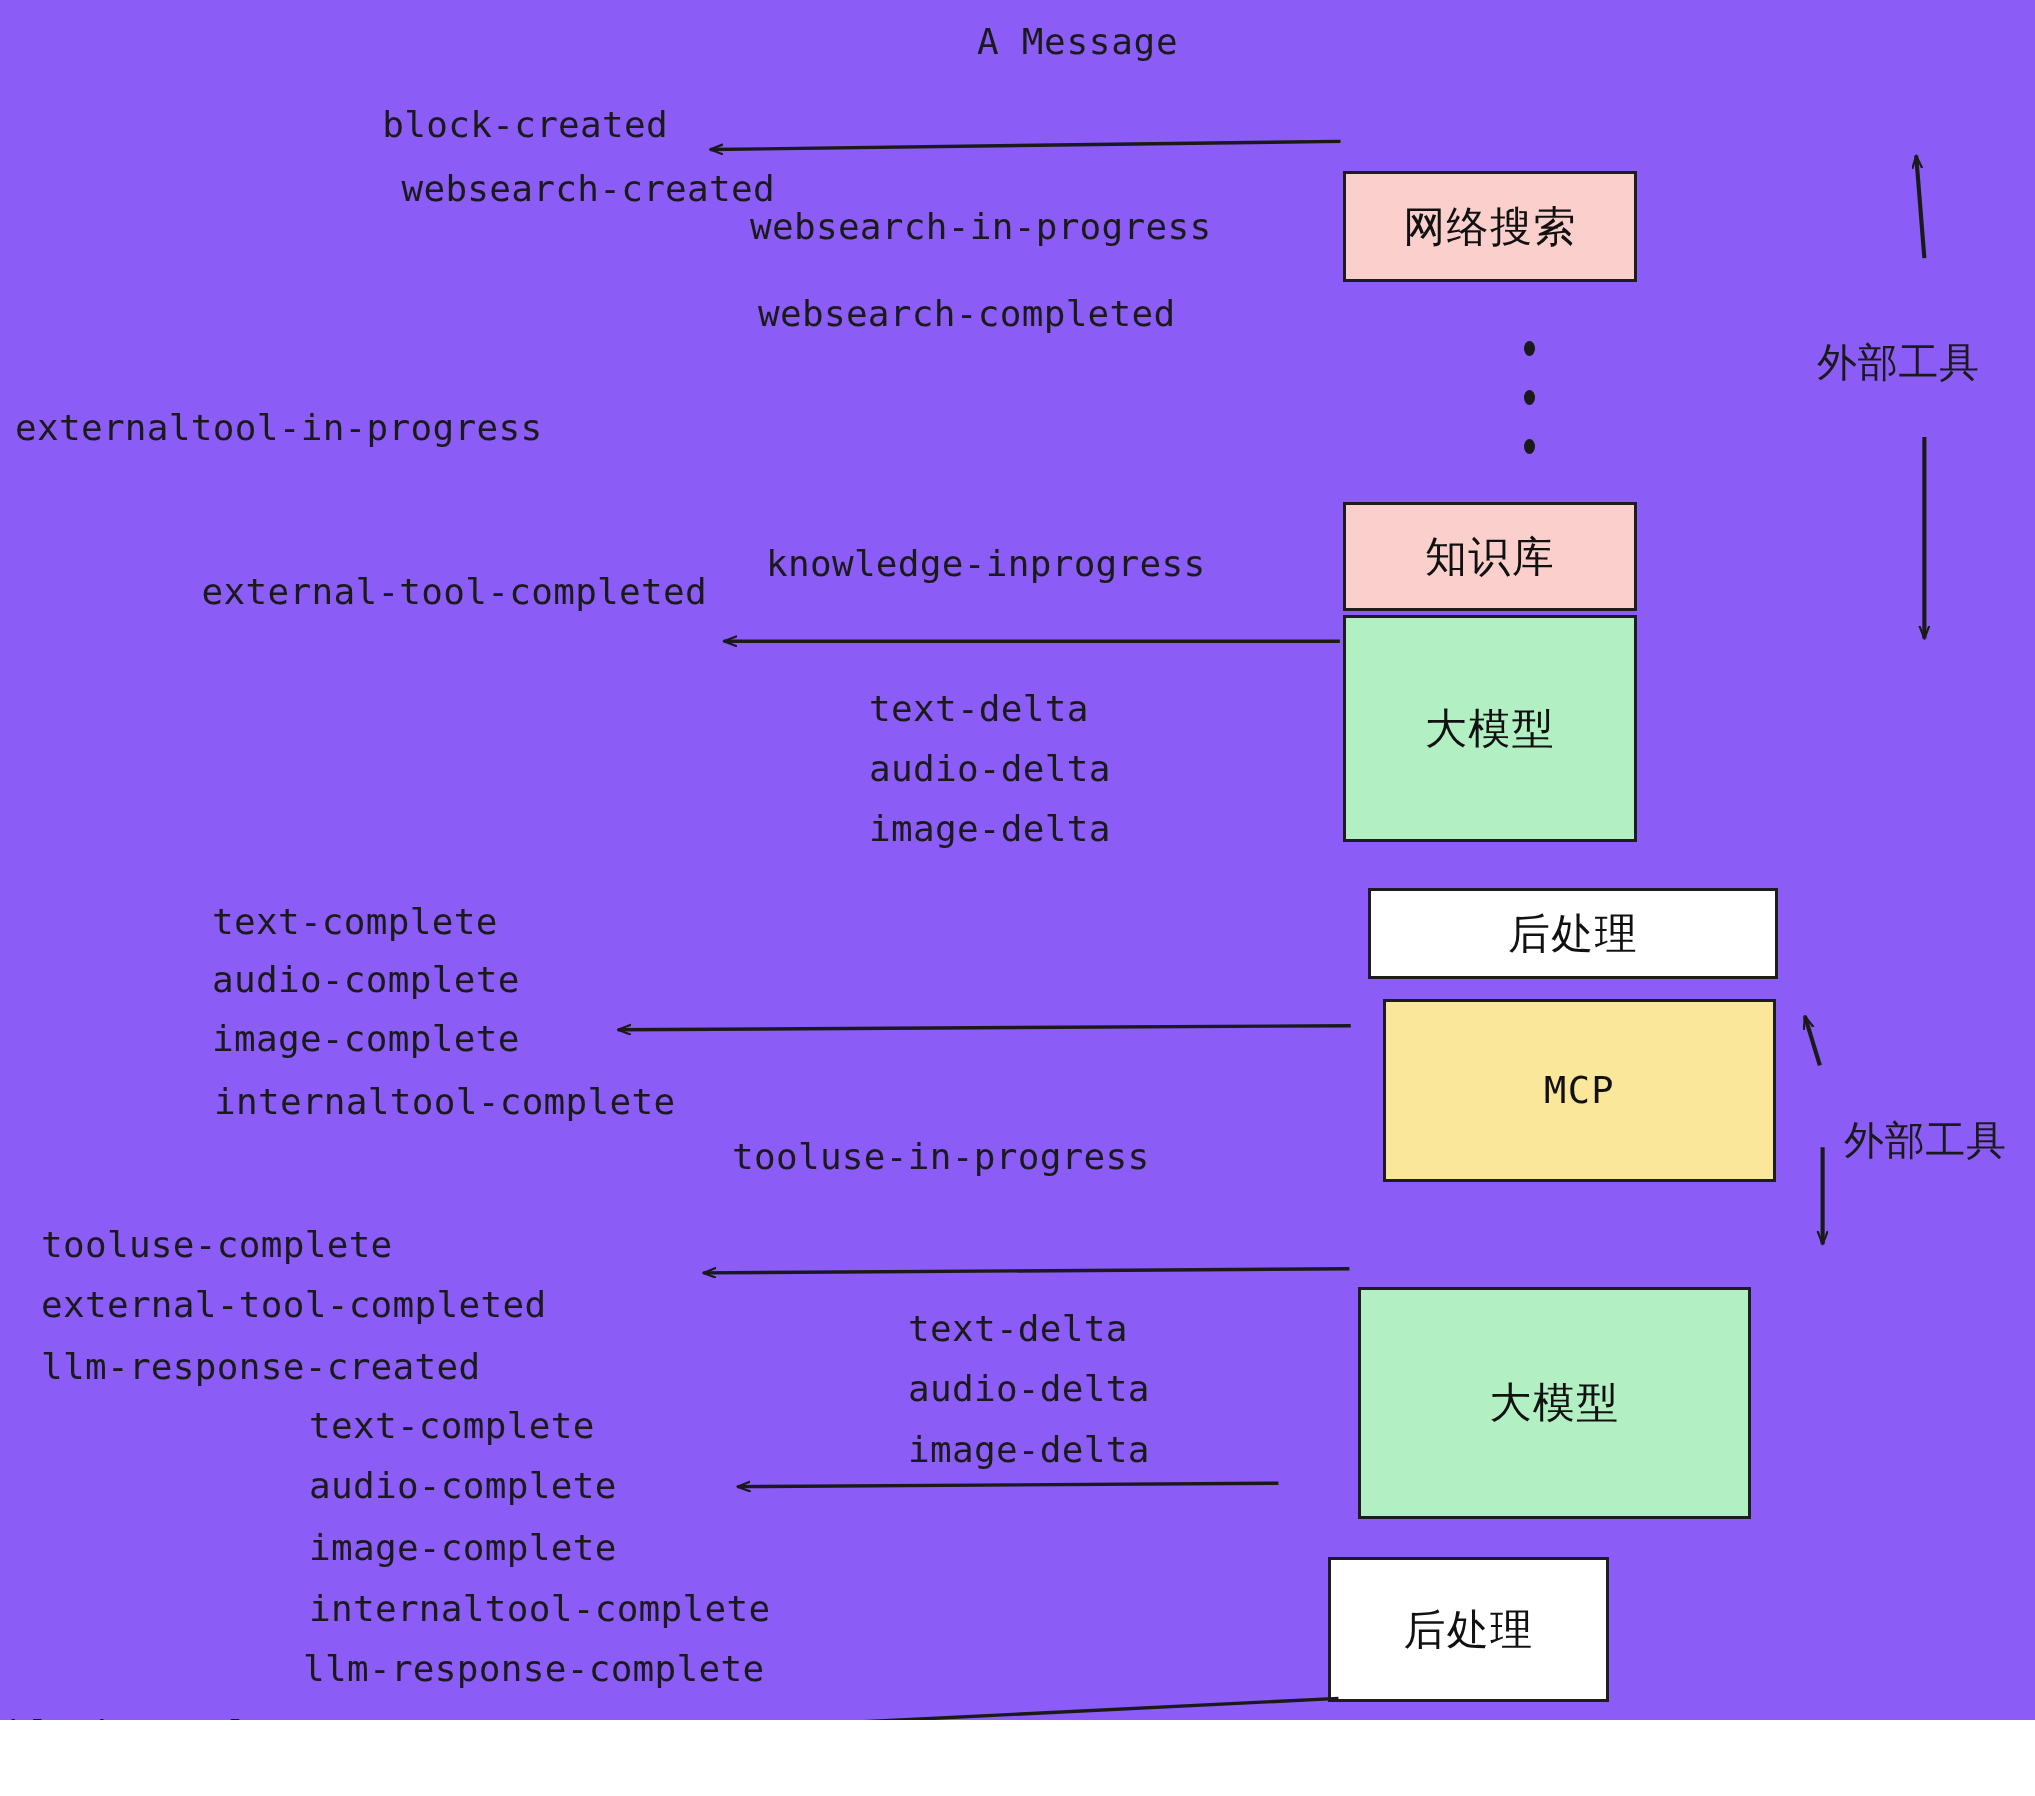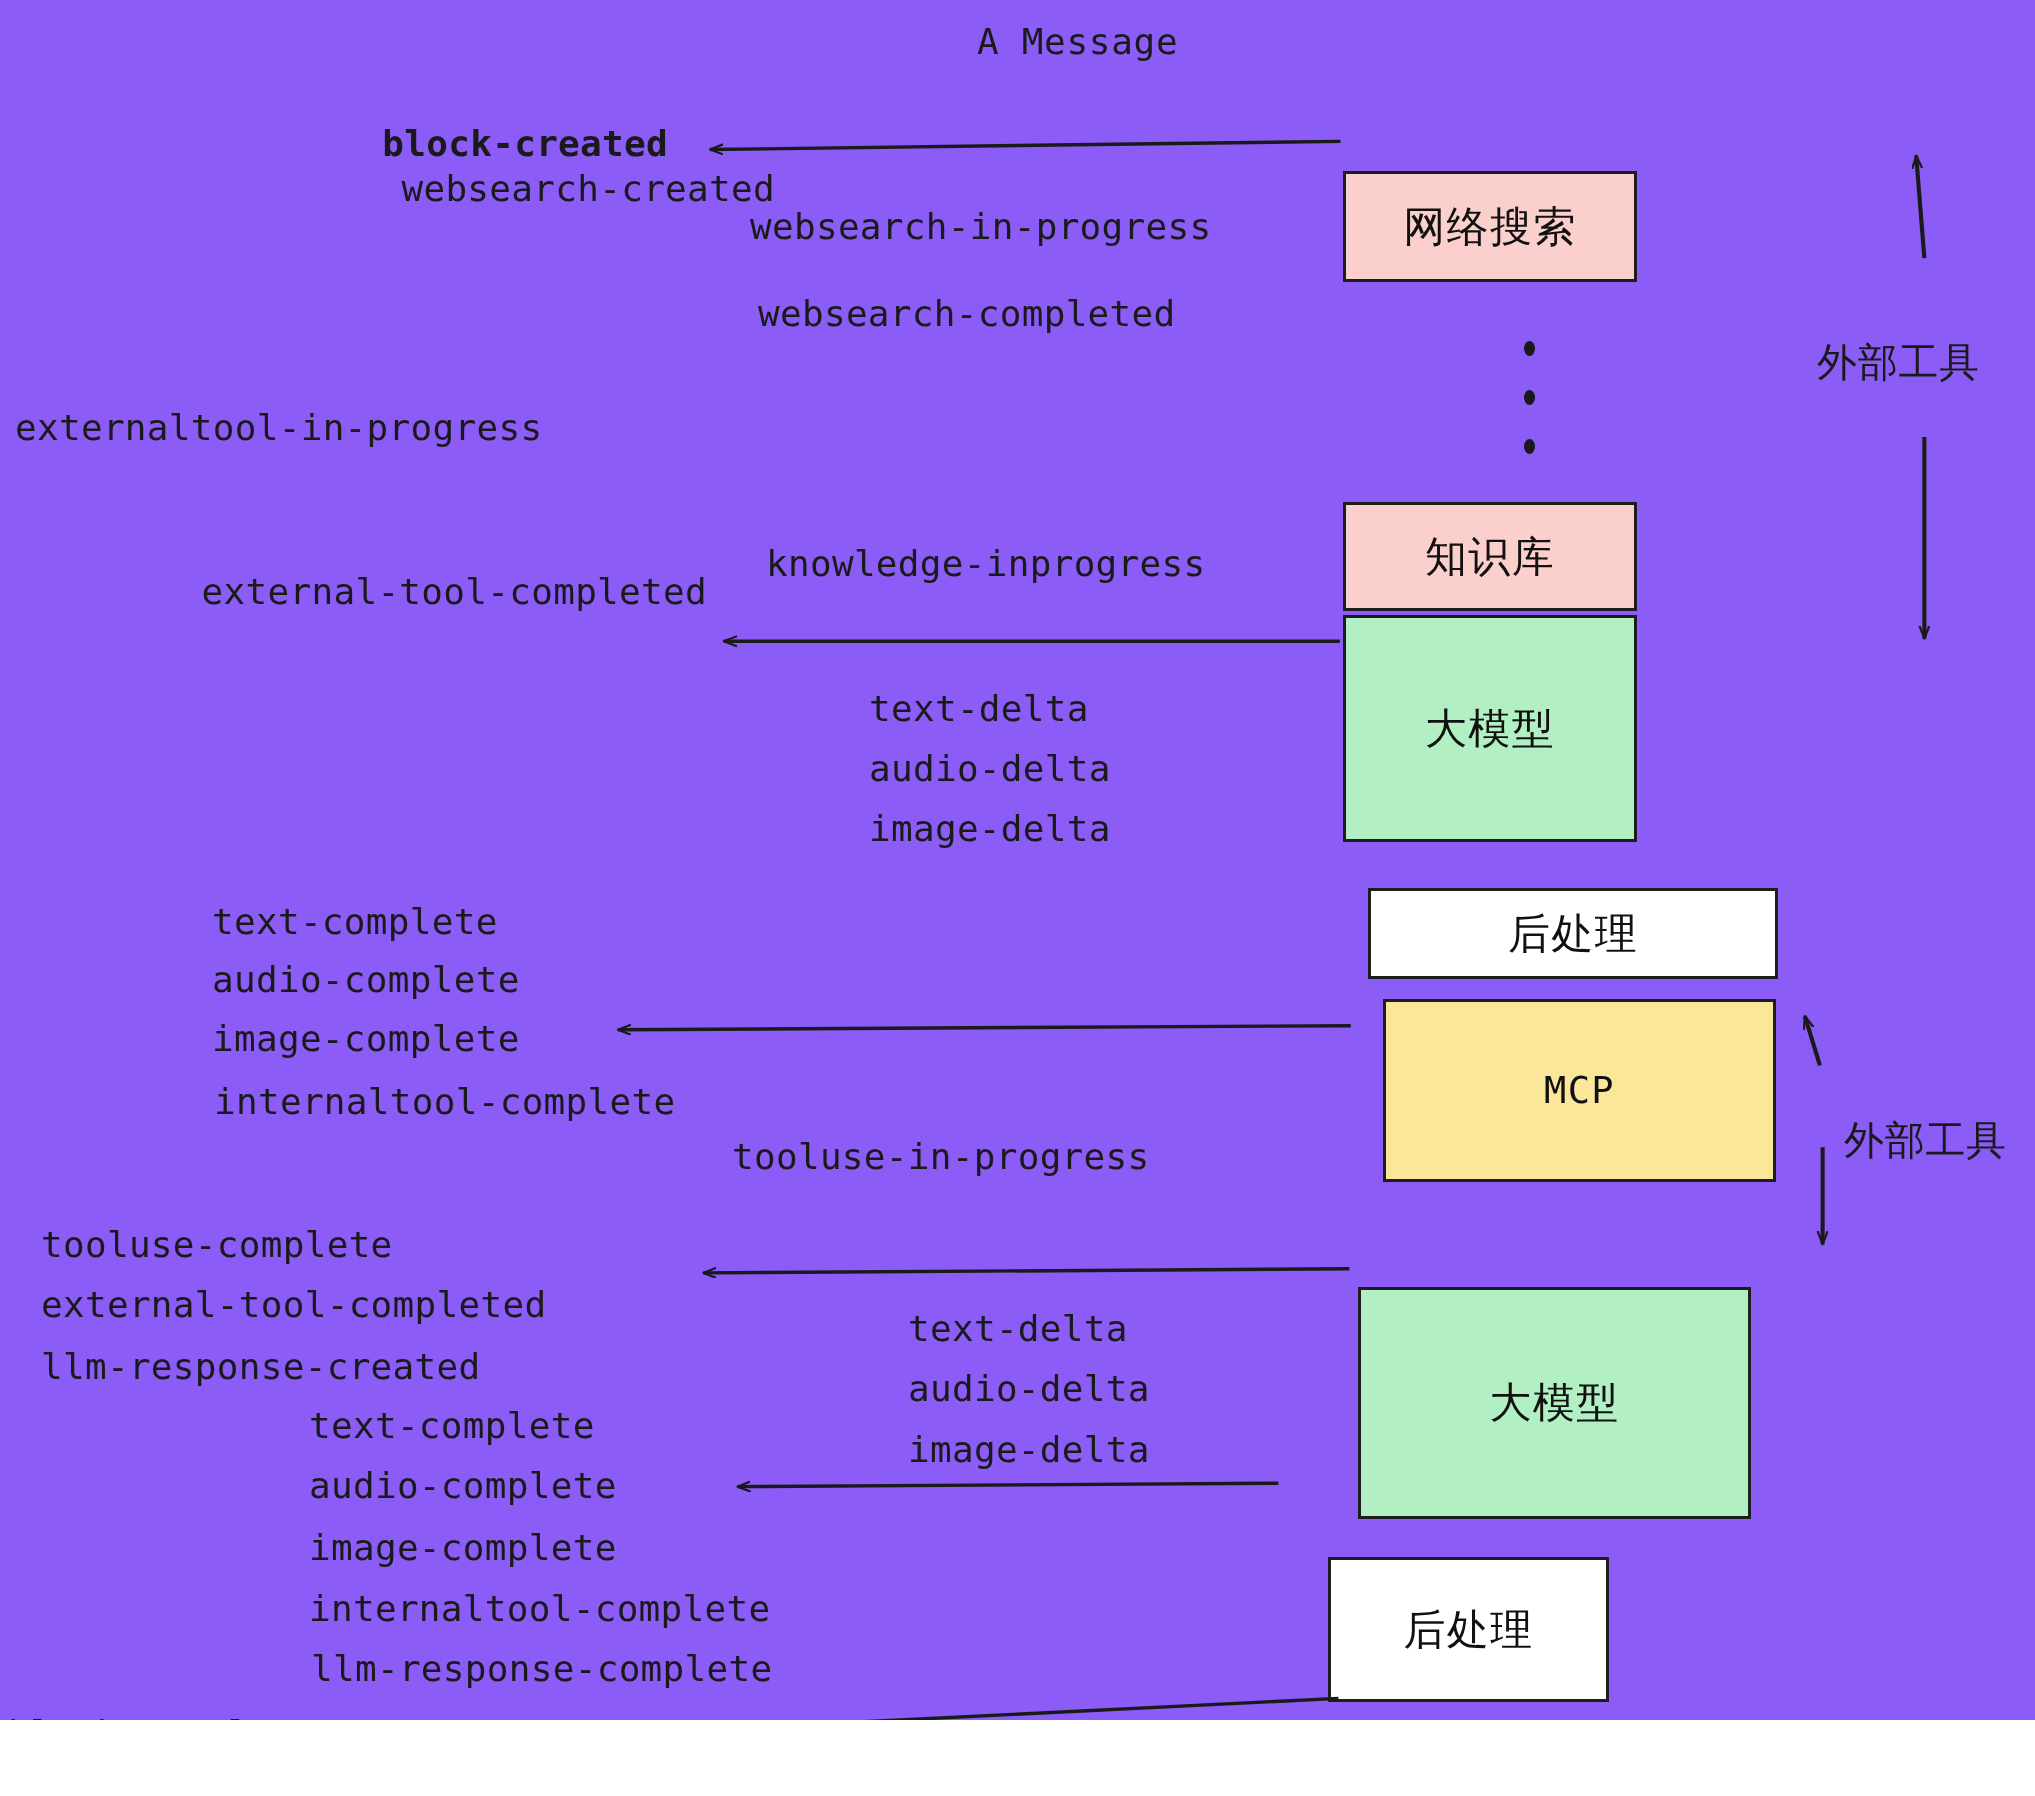--- a/index.html
+++ b/index.html
@@ -120,21 +120,21 @@
   <div class="dots" style="left:1523px; top:341px; width:13.7px; height:113px;">
     <span></span>
     <span></span>
     <span></span>
   </div>
 
   <div class="sidelabel" style="left:1817px; top:335px;">外部工具</div>
 
   <div class="sidelabel" style="left:1844px; top:1113px;">外部工具</div>
 
-  <div class="evt r" style="left:668px; top:126px;font-weight:bold;">block-created</div>
+  <div class="evt r" style="left:668px; top:107px;">block-created</div>
   <div class="evt r" style="left:775px; top:171px;">websearch-created</div>
   <div class="evt" style="left:750px; top:209px;">websearch-in-progress</div>
   <div class="evt" style="left:758px; top:296px;">websearch-completed</div>
   <div class="evt" style="left:15px; top:410px;">externaltool-in-progress</div>
 
   <div class="evt" style="left:766px; top:546px;">knowledge-inprogress</div>
   <div class="evt r" style="left:707px; top:574px;">external-tool-completed</div>
 
   <div class="evt" style="left:869px; top:691px;">text-delta</div>
   <div class="evt" style="left:869px; top:751px;">audio-delta</div>
@@ -151,21 +151,21 @@
   <div class="evt" style="left:41px; top:1349px;">llm-response-created</div>
 
   <div class="evt" style="left:908px; top:1311px;">text-delta</div>
   <div class="evt" style="left:908px; top:688px; top:1371px;">audio-delta</div>
   <div class="evt" style="left:908px; top:1432px;">image-delta</div>
 
   <div class="evt" style="left:309px; top:1408px;">text-complete</div>
   <div class="evt" style="left:309px; top:1468px;">audio-complete</div>
   <div class="evt" style="left:309px; top:1530px;">image-complete</div>
   <div class="evt" style="left:309px; top:1591px;">internaltool-complete</div>
-  <div class="evt" style="left:311px; top:1651px;">llm-response-complete</div>
+  <div class="evt" style="left:303px; top:1651px;">llm-response-complete</div>
 
   <div class="evt" style="left:8.2px; top:1716px;">block-complete</div>
 
   <svg class="arrows" viewBox="0 0 2980 2630">
     <defs>
       <marker id="ah" markerWidth="22" markerHeight="22" refX="19" refY="8" orient="auto" markerUnits="userSpaceOnUse">
         <path d="M19,8 L1,1 M19,8 L1,15" stroke="#1a1a1a" stroke-width="3.2" fill="none" stroke-linecap="round"></path>
       </marker>
     </defs>
 

